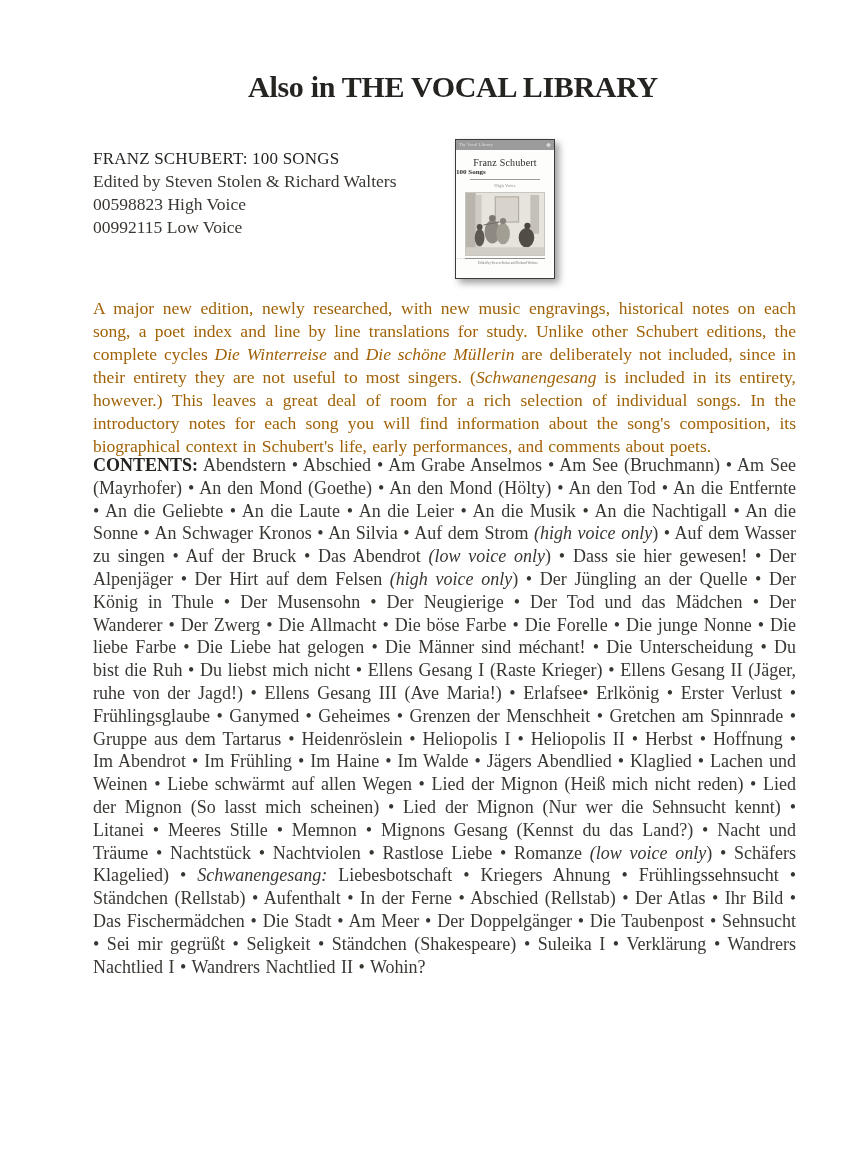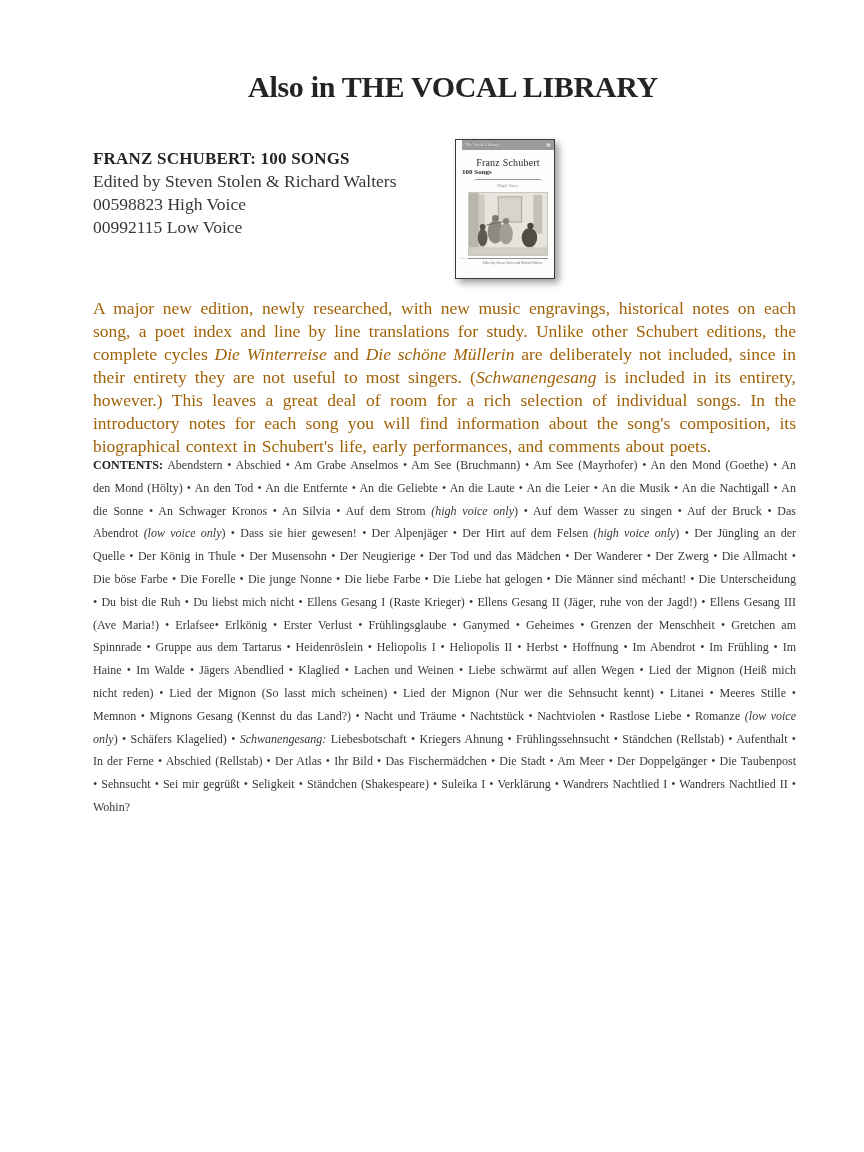--- a/index.html
+++ b/index.html
@@ -16,28 +16,27 @@
     position:absolute; top:70px; left:0; width:100%;
     text-align:center;
     font-size:30px; font-weight:700; letter-spacing:-0.3px;
     color:#262421;
     padding-left:42px;
   }
   .listing {
     position:absolute; left:93px; top:147px;
     font-size:17.5px; line-height:23px; color:#3a3733;
   }
-  .listing-title { font-weight:700; font-size:17px; color:#262421; letter-spacing:0.2px; }
+  .listing-title { font-weight:400; font-size:17px; color:#262421; letter-spacing:0.2px; }
   .cover {
     position:absolute; left:455px; top:139px;
     width:100px; height:140px;
     background:#fdfdfc;
     border:1px solid #3a3a3a;
     box-shadow:4px 4px 7px rgba(0,0,0,0.38);
-    padding-left:6px;
   }
   .cover-band {
     height:10px; background:#9b9b9b;
     display:flex; align-items:center; justify-content:space-between;
     padding:0 3px;
   }
   .cover-series {
     font-size:6px; transform:scale(0.65); transform-origin:left center;
     color:#e3e3e3; white-space:nowrap; letter-spacing:0.5px;
   }
@@ -75,21 +74,21 @@
     color:#777; white-space:nowrap;
   }
   .description {
     position:absolute; left:93px; top:297px; width:703px;
     font-size:17.5px; line-height:23px;
     text-align:justify; color:#a16207;
     word-spacing:1px;
   }
   .contents {
     position:absolute; left:93px; top:454px; width:703px;
-    font-size:12px; line-height:22.8px;
+    font-size:18px; line-height:22.8px;
     text-align:justify; color:#3a3733;
     word-spacing:1px;
   }
   .contents-label { font-weight:700; color:#262421; }
   .it { font-style:italic; }
 </style>
 </head>
 <body>
 
 <div class="page">

